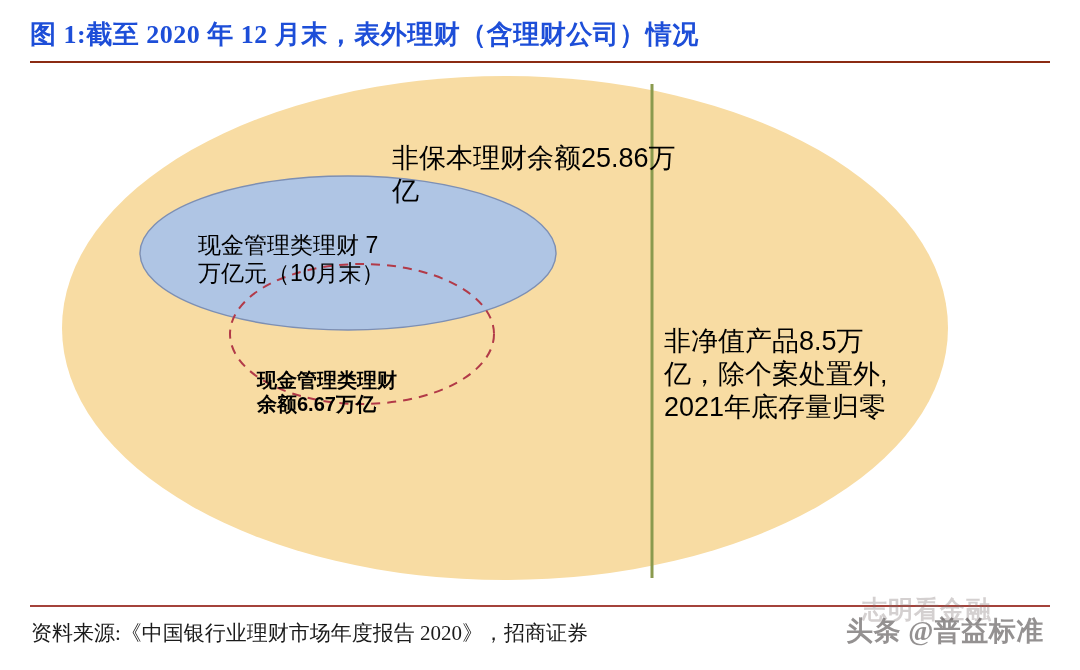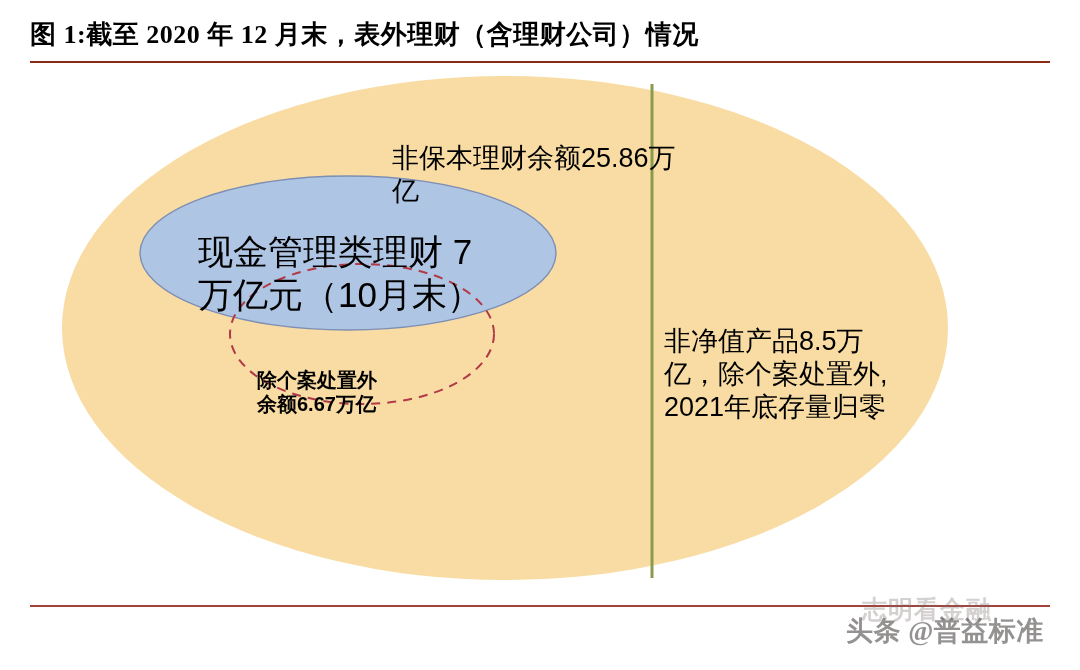--- a/index.html
+++ b/index.html
@@ -22,21 +22,21 @@
     width: 1080px;
     height: 66px;
   }
   #figure-title {
     position: absolute;
     left: 30px;
     top: 17px;
     font-family: "Liberation Serif", "DejaVu Serif", serif;
     font-size: 26px;
     font-weight: bold;
-    color: #000000;
+    color: #1d4ed8;
     letter-spacing: 0.5px;
     white-space: nowrap;
   }
   #title-rule {
     position: absolute;
     left: 30px;
     top: 61px;
     width: 1020px;
     height: 2px;
     background: #8B2B13;
@@ -69,21 +69,21 @@
     left: 392px;
     top: 45px;
     width: 350px;
     font-size: 27px;
     text-align: left;
   }
   #label-cashmgmt {
     left: 198px;
     top: 134px;
     width: 352px;
-    font-size: 35px;
+    font-size: 23px;
     text-align: left;
   }
   #label-subsidiary-mmf {
     left: 230px;
     top: 223px;
     width: 300px;
     font-size: 19px;
     text-align: left;
   }
   #label-subsidiary-balance {
@@ -189,29 +189,30 @@
     <line x1="652" y1="18" x2="652" y2="512" stroke="#8A9A4E" stroke-width="3"></line>
   </svg>
 
   <div class="lbl" id="label-nonguaranteed">非保本理财余额25.86万
 亿</div>
 
   <div class="lbl" id="label-cashmgmt">现金管理类理财 7
 万亿元（10月末）</div>
 
 
-  <div class="lbl" id="label-subsidiary-balance">除个案处置外
+  <div class="lbl" id="label-subsidiary-balance">现金管理类理财
 余额6.67万亿</div>
 
 
   <div class="lbl" id="label-nonnav">非净值产品8.5万
 亿，除个案处置外,
 2021年底存量归零</div>
 </div>
 
 <div id="footer">
   <div id="footer-rule"></div>
+  <div id="source-note">资料来源:《中国银行业理财市场年度报告 2020》，招商证券</div>
 </div>
 
 <div id="watermark-group">
   <div id="watermark-back">志明看金融</div>
   <div id="watermark-front">头条 @普益标准</div>
 </div>
 
 </body></html>

